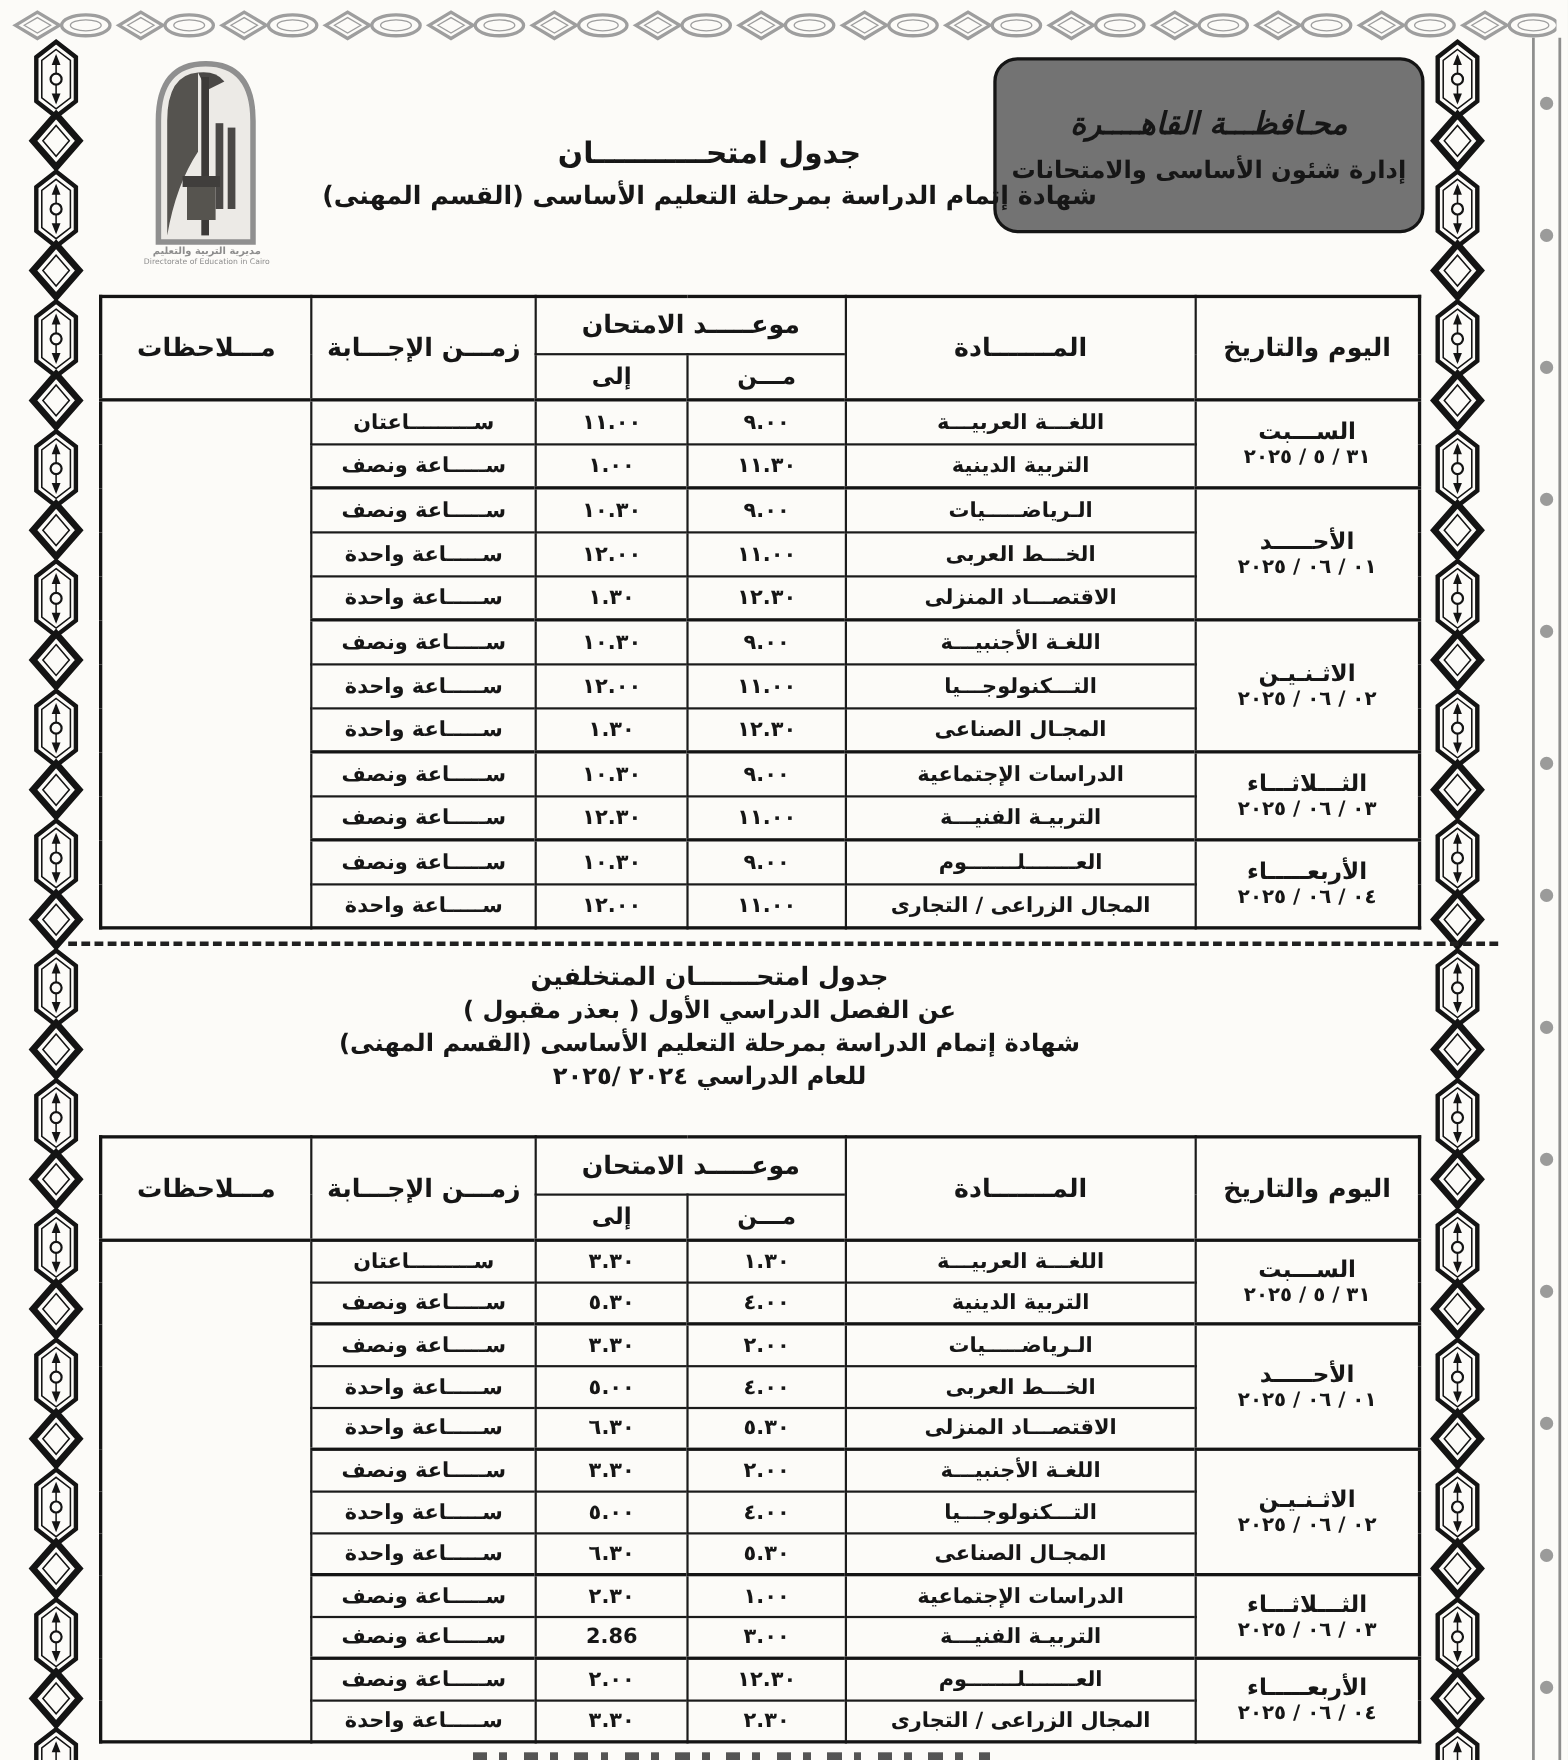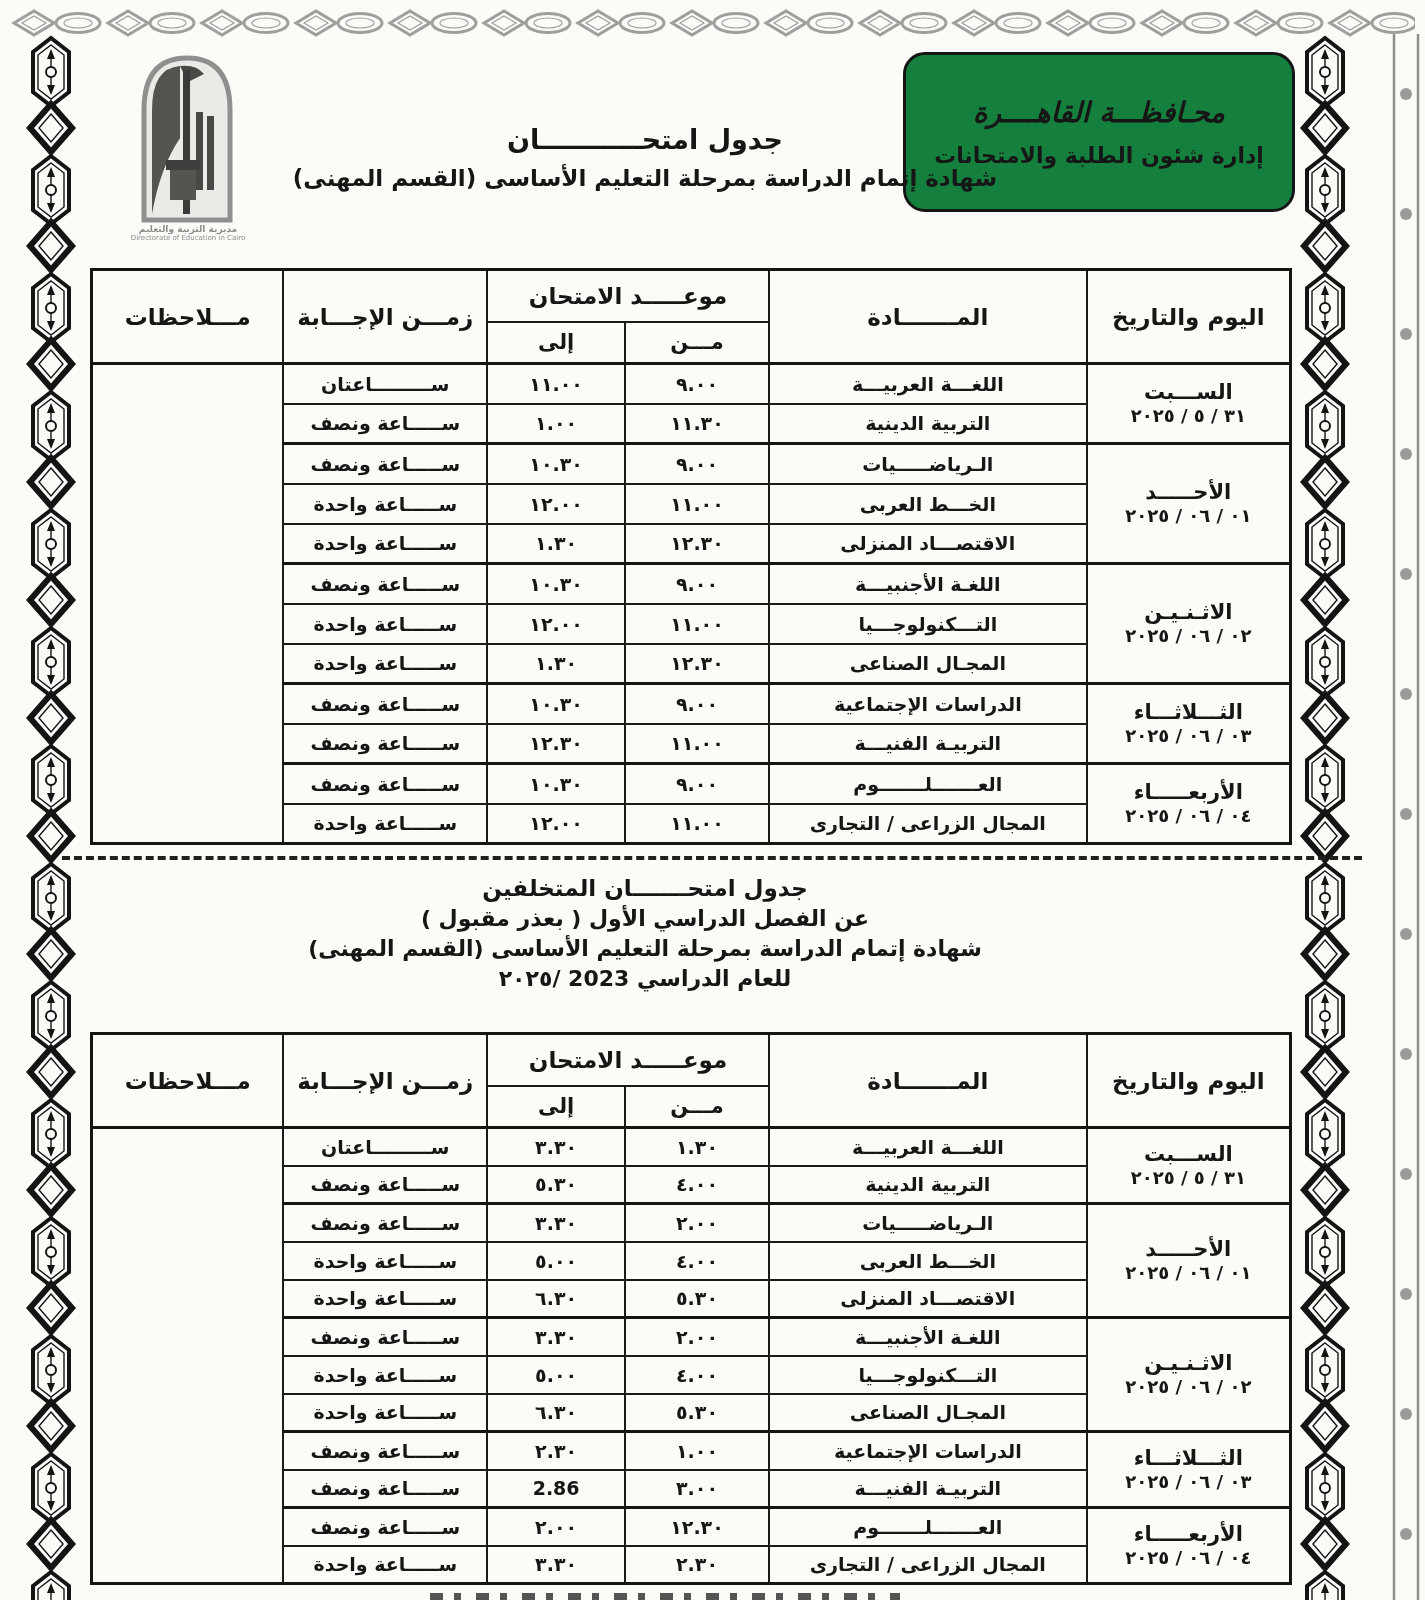--- a/index.html
+++ b/index.html
@@ -12,21 +12,21 @@
   .page{position:absolute;inset:0;background:#fcfbf8;}
   
   .chain{position:absolute;}
   .chain-top{left:10px;top:4px;}
   .chain-left{left:24px;top:34px;}
   .chain-right{left:1298px;top:34px;}
   .chain-edge{left:1388px;top:34px;opacity:.85;}
   
   .gov-box{
     position:absolute;left:903px;top:52px;width:392px;height:160px;
-    border:3.5px solid #151515;border-radius:22px;background:#15803d;
+    border:3.5px solid #151515;border-radius:22px;background:#737373;
     display:flex;flex-direction:column;justify-content:center;
     text-align:center;direction:rtl;padding:4px 10px;box-sizing:border-box;
   }
   .gov-line1,.gov-line2{font-weight:bold;font-style:italic;font-size:28px;line-height:47px;white-space:nowrap;}
   .gov-line3{font-weight:bold;font-size:22px;line-height:40px;white-space:nowrap;}
   .logo{position:absolute;left:130px;top:48px;}
   .logo-captions{position:absolute;left:108px;top:224px;width:160px;text-align:center;color:#8d8d8d;}
   .logo-cap-ar{font-size:9px;font-weight:bold;line-height:10px;direction:rtl;}
   .logo-cap-en{font-size:7px;line-height:9px;}
   .titles1{position:absolute;left:250px;top:100px;width:790px;text-align:center;direction:rtl;}
@@ -174,21 +174,21 @@
     <rect x="40" y="118" width="26" height="34" fill="#56544f"></rect>
     <rect x="36" y="112" width="34" height="10" fill="#403e3c"></rect>
   </svg>
   <div class="logo-captions">
     <div class="logo-cap-ar">مديرية التربية والتعليم</div>
     <div class="logo-cap-en">Directorate of Education in Cairo</div>
   </div>
 
   <div class="gov-box">
     <div class="gov-line1">محـافظـــة القاهــــرة</div>
-    <div class="gov-line3">إدارة شئون الطلبة والامتحانات</div>
+    <div class="gov-line3">إدارة شئون الأساسى والامتحانات</div>
   </div>
 
   <div class="titles1">
     <div class="t1-line1">جدول امتحـــــــــــان</div>
     <div class="t1-line2">شهادة إتمام الدراسة بمرحلة التعليم الأساسى (القسم المهنى)</div>
   </div>
 
   <div class="tbl-wrap tbl1">
     <table>
       <colgroup>
@@ -308,21 +308,21 @@
           </tr>
         </tbody>
     </table>
   </div>
 
   <div class="dashed-div"></div>
   <div class="titles2">
     <div class="t2-line1">جدول امتحـــــــان المتخلفين</div>
     <div class="t2-line2">عن الفصل الدراسي الأول ( بعذر مقبول )</div>
     <div class="t2-line3">شهادة إتمام الدراسة بمرحلة التعليم الأساسى (القسم المهنى)</div>
-    <div class="t2-line4">للعام الدراسي 2023 /٢٠٢٥</div>
+    <div class="t2-line4">للعام الدراسي ٢٠٢٤ /٢٠٢٥</div>
   </div>
 
   <div class="tbl-wrap tbl2">
     <table>
       <colgroup>
         <col style="width:17%">
           <col style="width:26.5%">
           <col style="width:12%">
         <col style="width:11.5%">
           <col style="width:17%">

